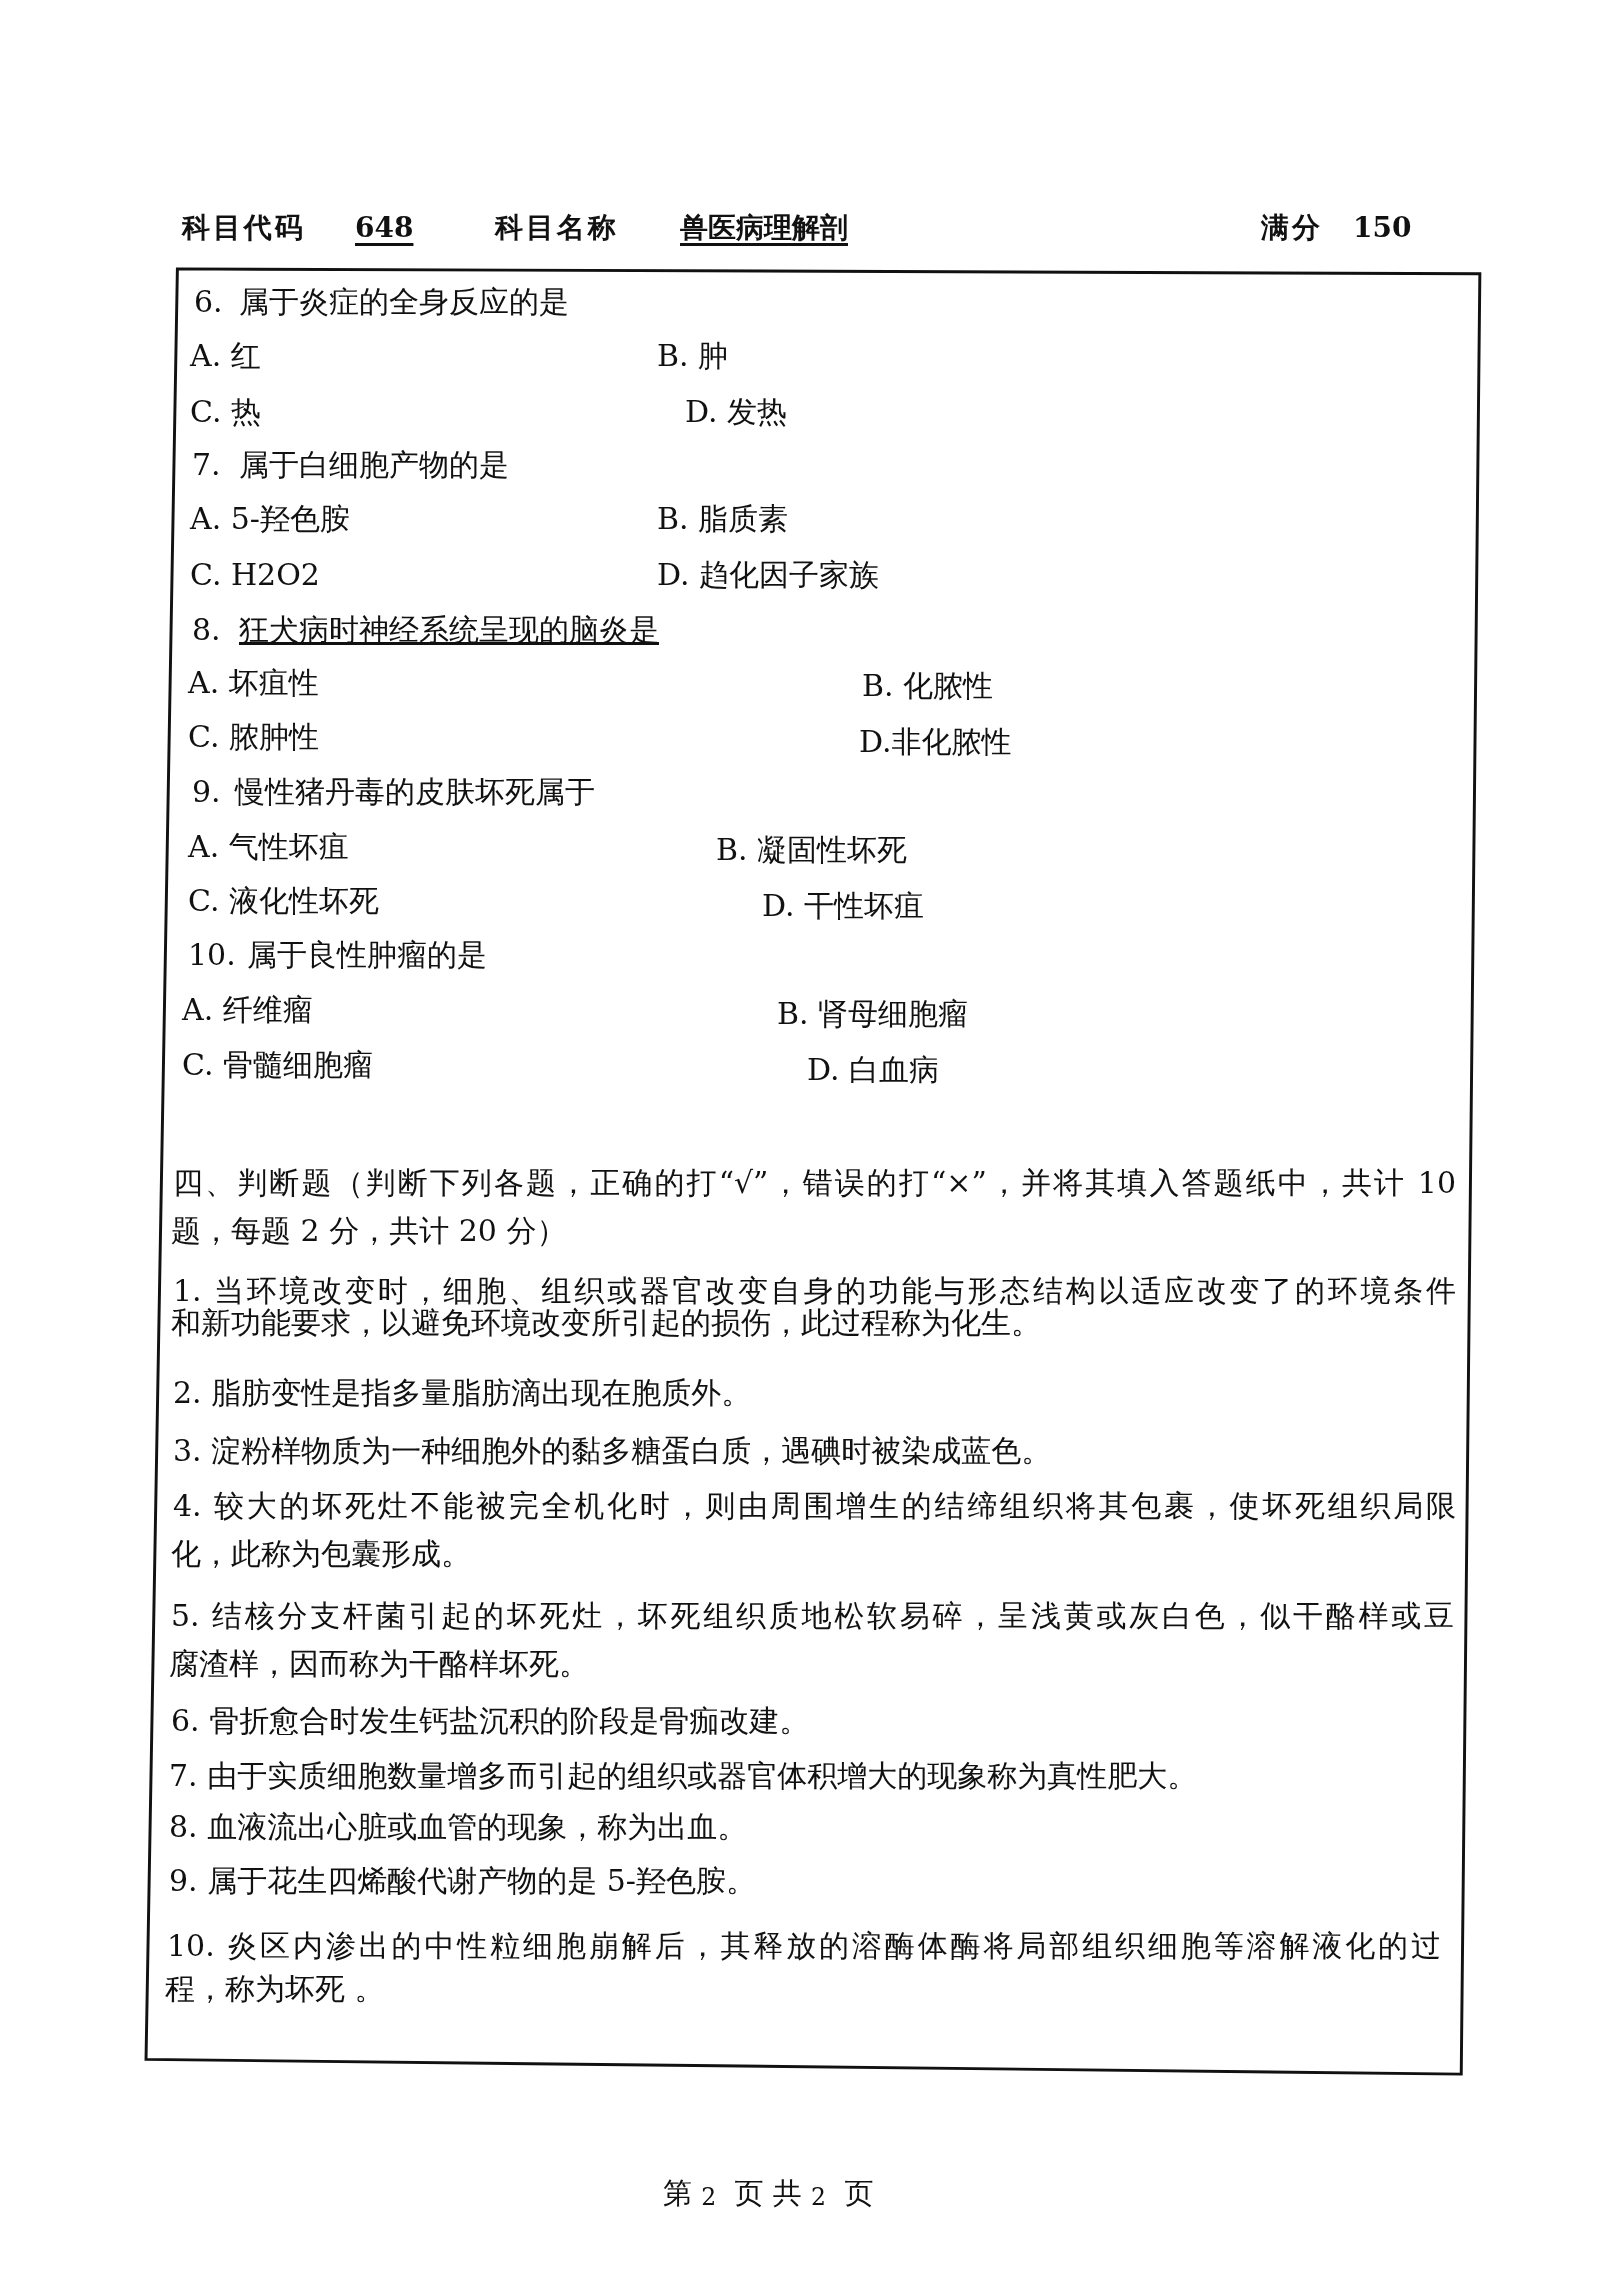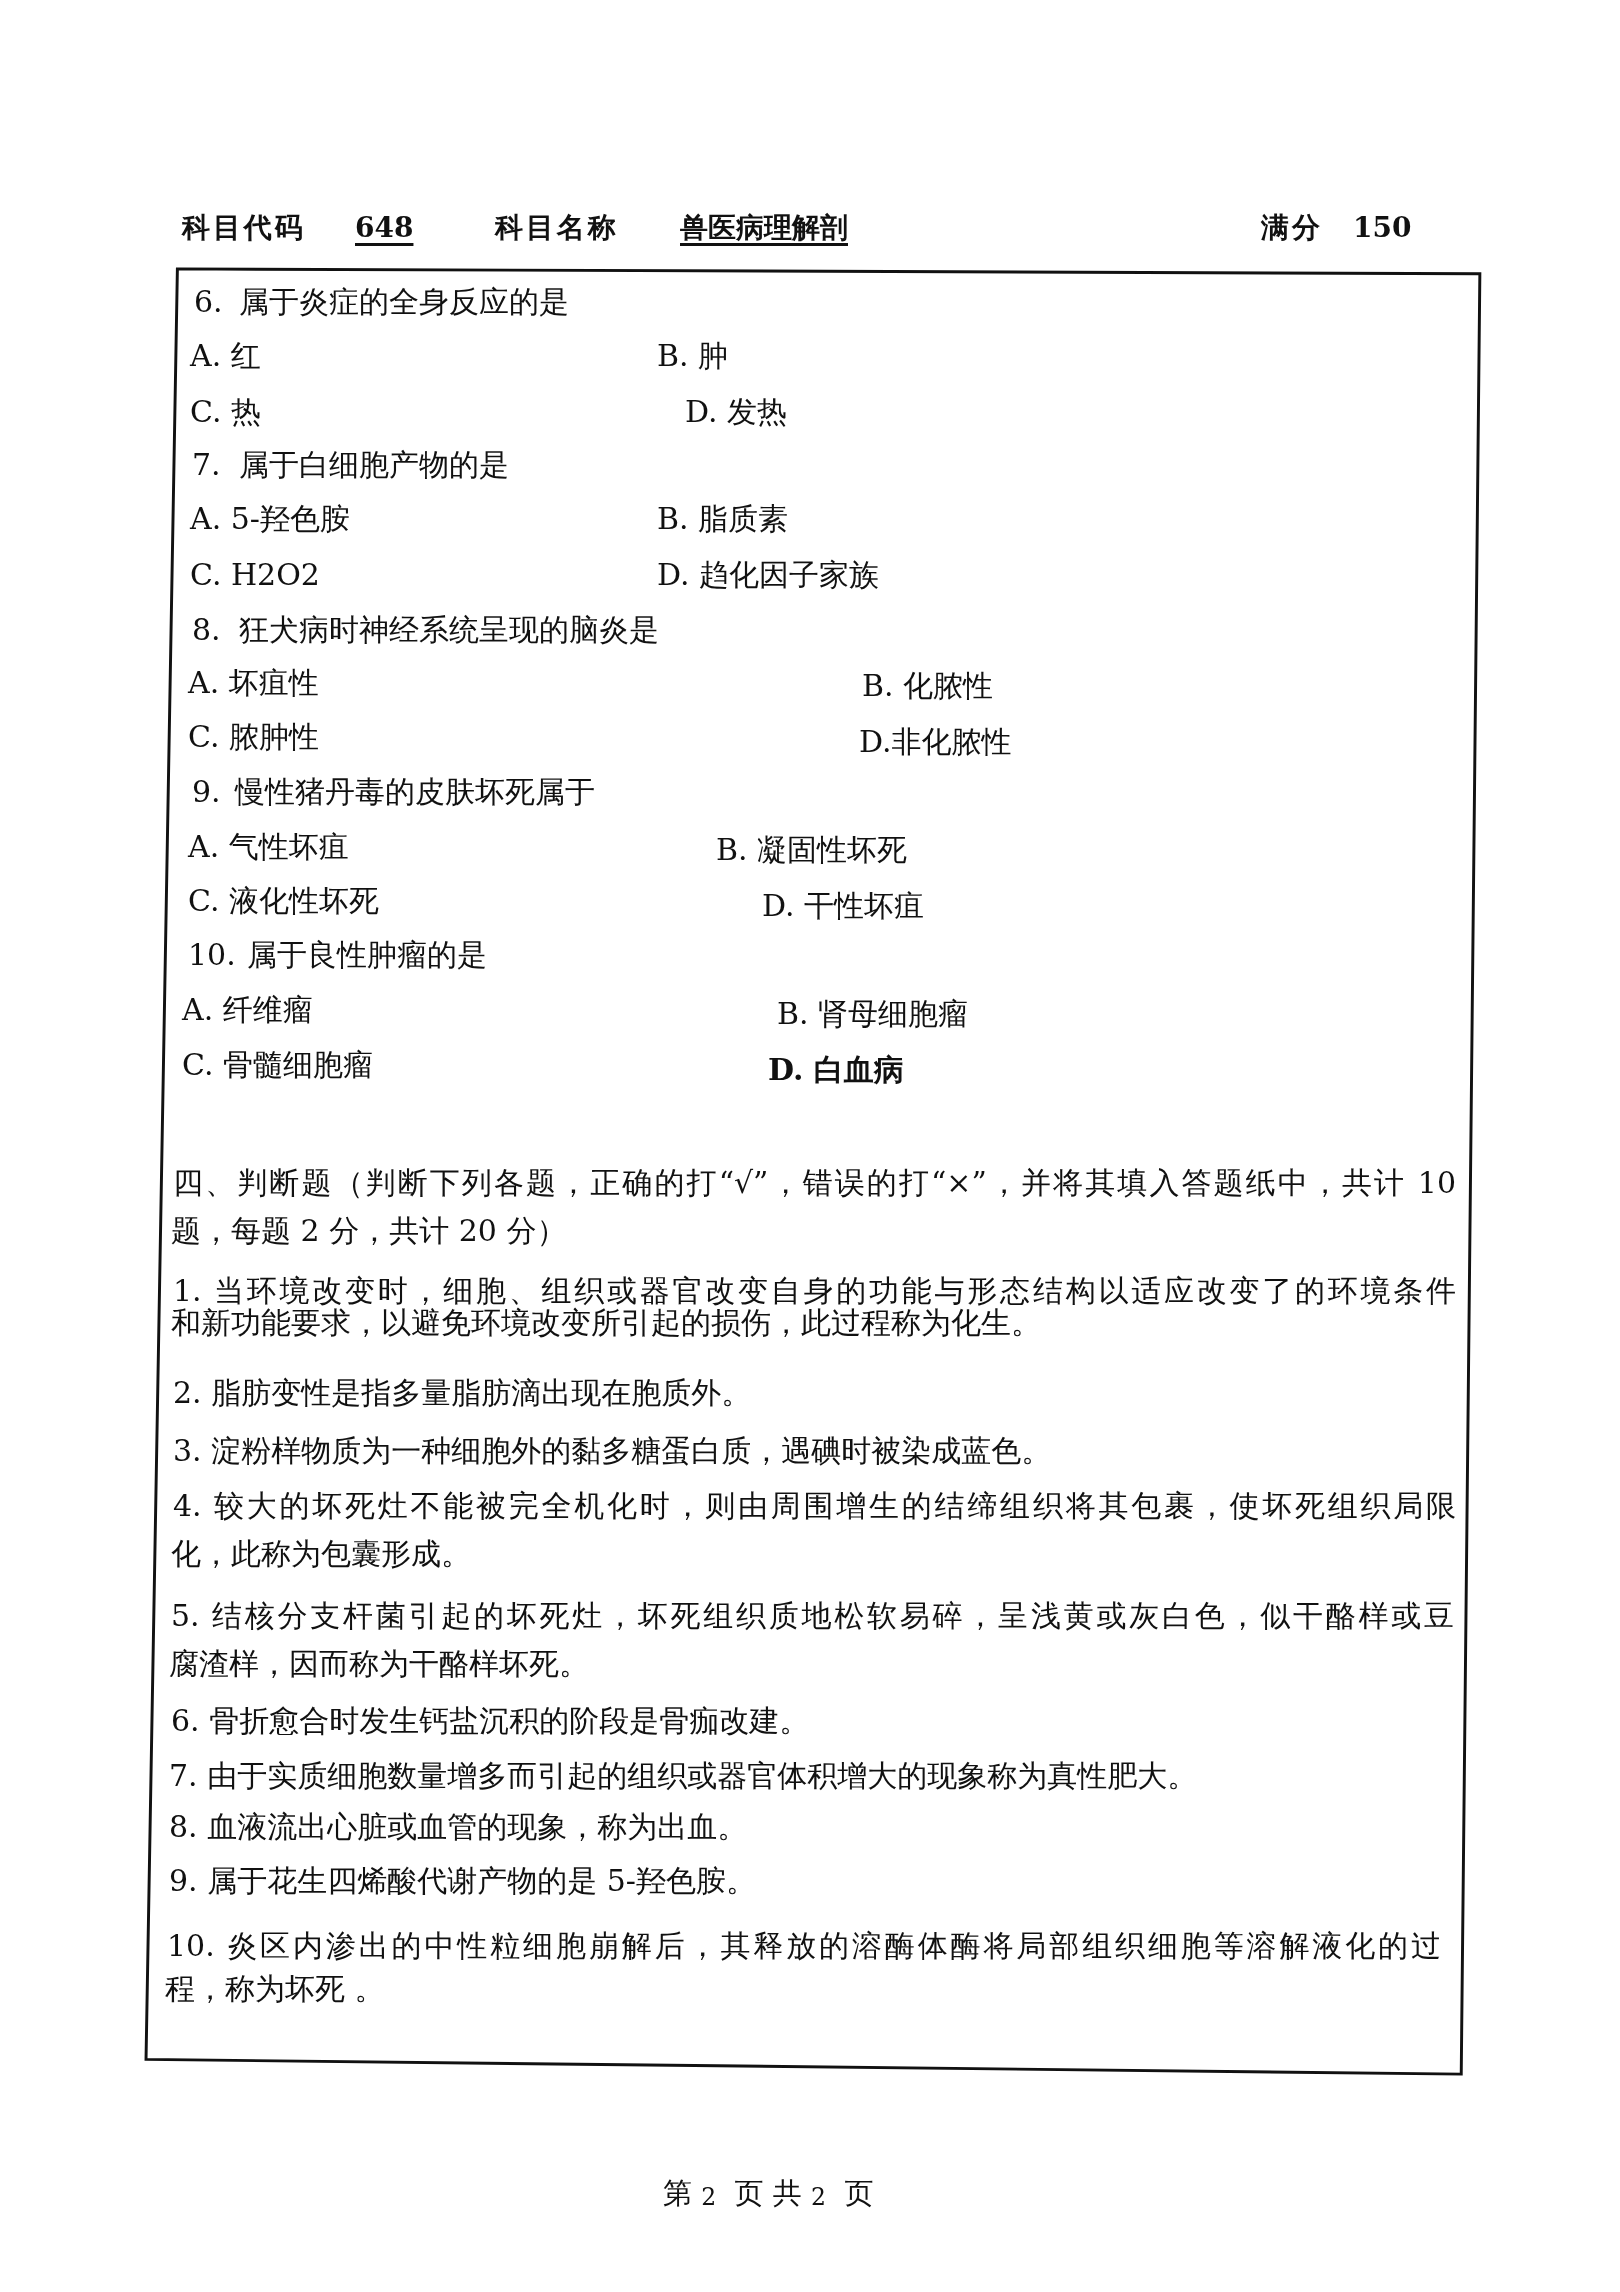--- a/index.html
+++ b/index.html
@@ -42,21 +42,21 @@
   <span class="ln" style="left:192px; top:447px;">7.</span>
   <span class="ln" style="left:239px; top:447px;">属于白细胞产物的是</span>
   <span class="ln" style="left:190px; top:501px;">A. 5-羟色胺</span>
   <span class="ln" style="left:657px; top:501px;">B. 脂质素</span>
   <span class="ln" style="left:190px; top:557px;">C. H2O2</span>
   <span class="ln" style="left:657px; top:557px;">D. 趋化因子家族</span>
 </div>
 
 <div>
   <span class="ln" style="left:192px; top:612px;">8.</span>
-  <span class="ln" style="left:239px; top:612px;">狂犬病时神经系统呈现的脑炎是</span>
+  <span class="ln" style="left:239px; top:612px;text-decoration:underline;">狂犬病时神经系统呈现的脑炎是</span>
   <span class="ln" style="left:188px; top:665px;">A. 坏疽性</span>
   <span class="ln" style="left:862px; top:668px;">B. 化脓性</span>
   <span class="ln" style="left:188px; top:719px;">C. 脓肿性</span>
   <span class="ln" style="left:859px; top:724px;">D.非化脓性</span>
 </div>
 
 <div>
   <span class="ln" style="left:192px; top:774px;">9.</span>
   <span class="ln" style="left:235px; top:774px;">慢性猪丹毒的皮肤坏死属于</span>
   <span class="ln" style="left:188px; top:829px;">A. 气性坏疽</span>
@@ -64,21 +64,21 @@
   <span class="ln" style="left:188px; top:883px;">C. 液化性坏死</span>
   <span class="ln" style="left:762px; top:888px;">D. 干性坏疽</span>
 </div>
 
 <div>
   <span class="ln" style="left:188px; top:937px;">10.</span>
   <span class="ln" style="left:247px; top:937px;">属于良性肿瘤的是</span>
   <span class="ln" style="left:182px; top:992px;">A. 纤维瘤</span>
   <span class="ln" style="left:777px; top:996px;">B. 肾母细胞瘤</span>
   <span class="ln" style="left:182px; top:1047px;">C. 骨髓细胞瘤</span>
-  <span class="ln" style="left:768px; top:1052px;font-weight:bold;">D. 白血病</span>
+  <span class="ln" style="left:807px; top:1052px;">D. 白血病</span>
 </div>
 
 <div>
   <span class="ln full" style="left:173px; top:1165px;">四、判断题（判断下列各题，正确的打“√”，错误的打“×”，并将其填入答题纸中，共计 10</span>
   <span class="ln" style="left:171px; top:1213px;">题，每题 2 分，共计 20 分）</span>
 
   <div>
     <span class="ln full" style="left:173px; top:1273px;">1. 当环境改变时，细胞、组织或器官改变自身的功能与形态结构以适应改变了的环境条件</span>
     <span class="ln" style="left:171px; top:1280px;margin-top:25px;">和新功能要求，以避免环境改变所引起的损伤，此过程称为化生。</span>
   </div>

